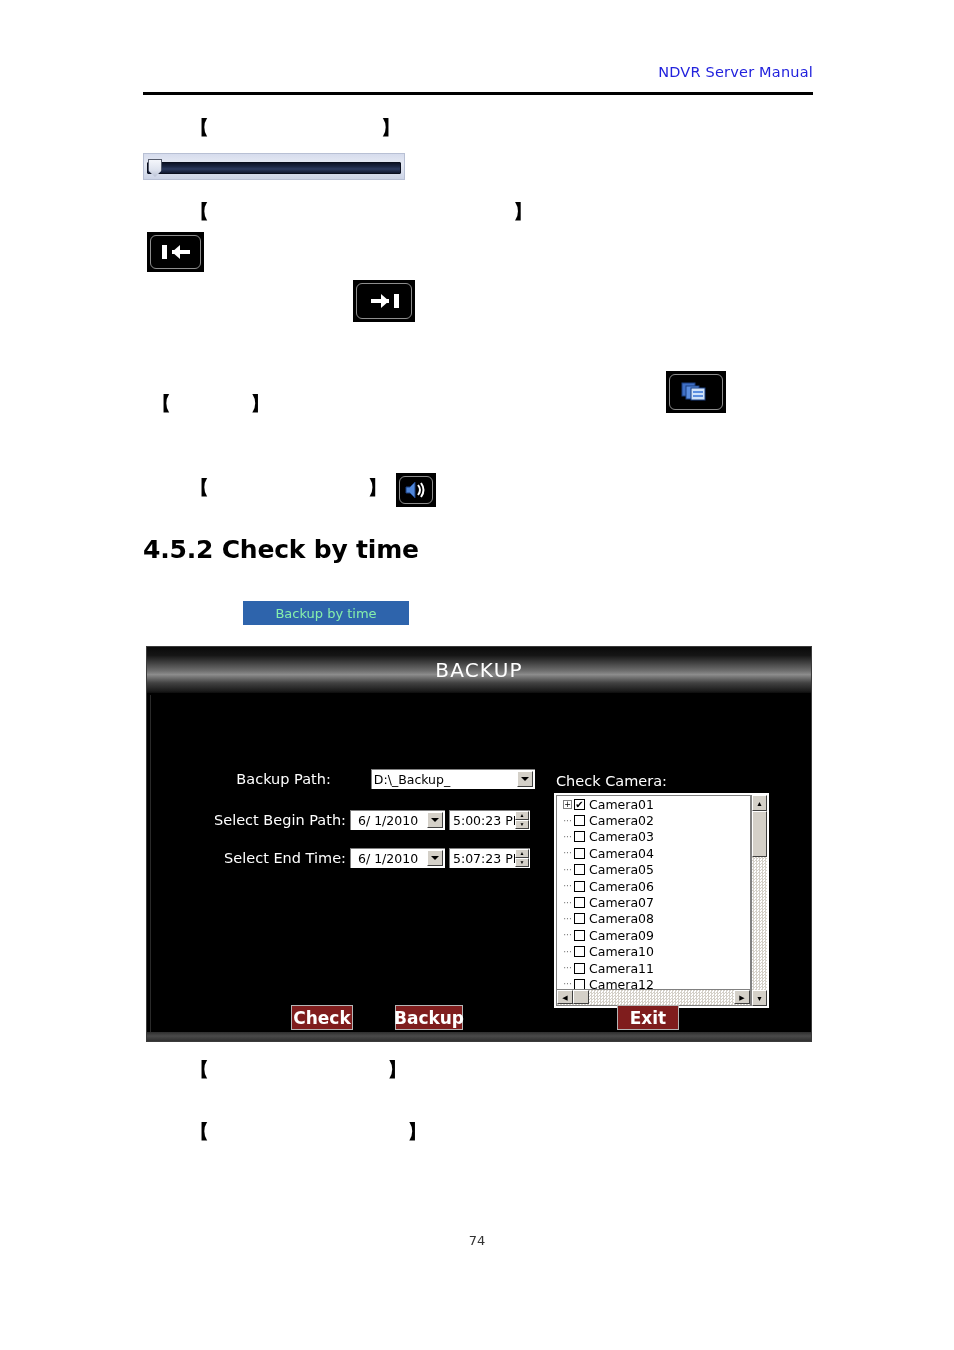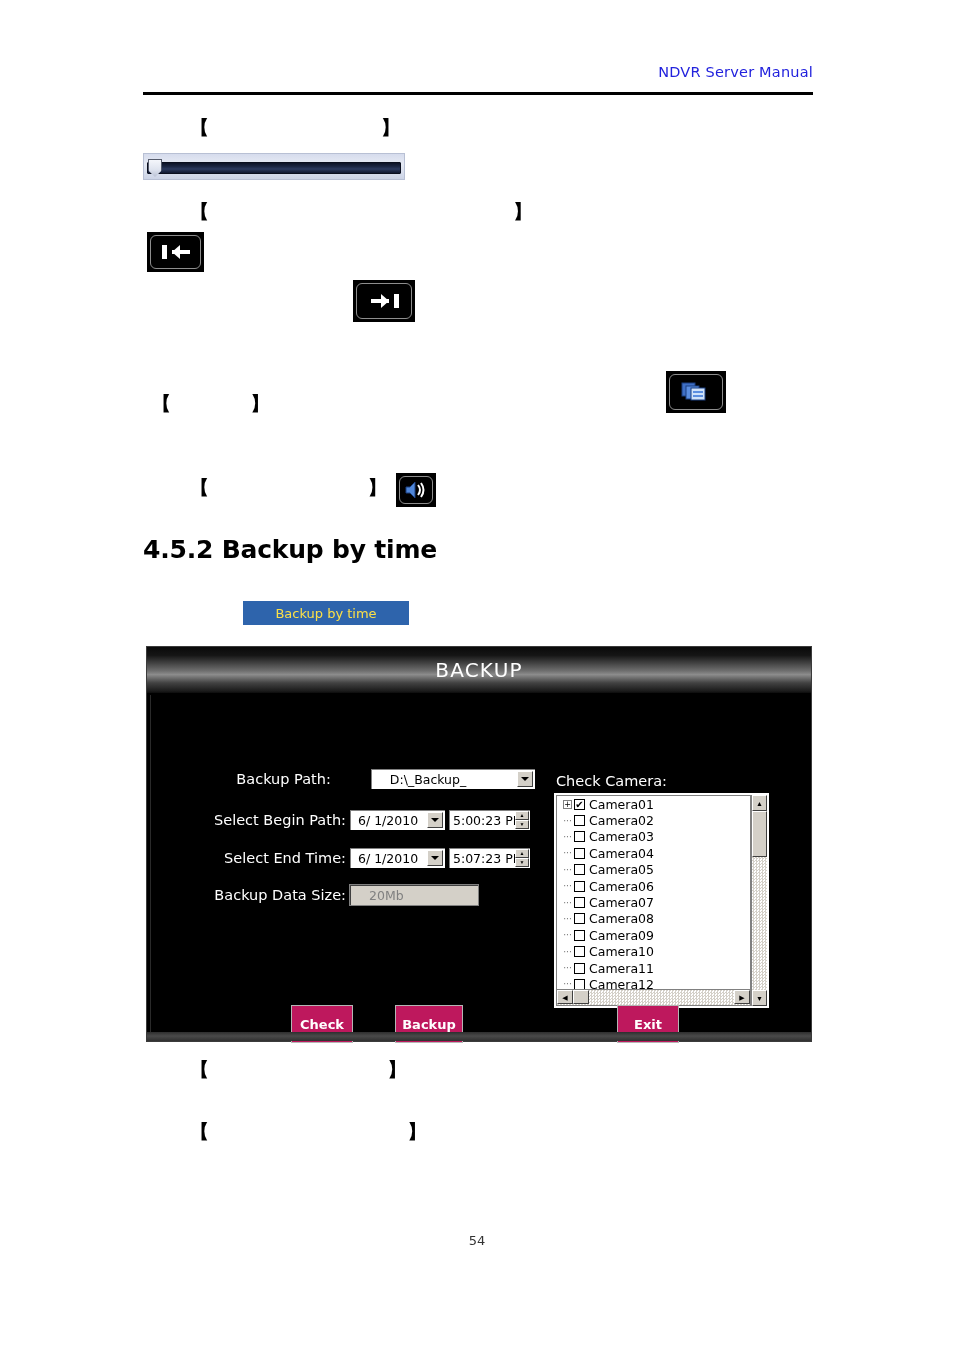--- a/index.html
+++ b/index.html
@@ -119,21 +119,21 @@
   }
 
   
   .blue-tab {
     position: absolute;
     left: 243px;
     top: 601px;
     width: 166px;
     height: 24px;
     background: #2e64ac;
-    color: #fde047;
+    color: #86efac;
     font-size: 13px;
     font-family: "DejaVu Sans", sans-serif;
     display: flex;
     align-items: center;
     justify-content: center;
     box-sizing: border-box;
   }
 
   
   .dialog {
@@ -207,21 +207,21 @@
     box-sizing: border-box;
     height: 22px;
     display: flex;
     align-items: center;
     position: relative;
   }
   .w-field .txt {
     font-family: "DejaVu Sans", sans-serif;
     font-size: 12.5px;
     color: #000;
-    padding-left: 19px;
+    padding-left: 3px;
     white-space: nowrap;
   }
   .w-field.disabled {
     background: #d4d0c8;
     border: 1px solid #808080;
     box-shadow: inset 1px 1px 0 #404040;
   }
   .w-field.disabled .txt { color: #808080; }
 
   .combo-arrow {
@@ -398,27 +398,27 @@
     border-left: 1px solid #ffffff;
     border-right: 1px solid #404040;
     border-bottom: 1px solid #404040;
     box-sizing: border-box;
   }
   .hscroll .right-btn { margin-left: auto; }
 
   
   .dlg-btn {
     position: absolute;
-    height: 38px;
-    background: #be185d;
+    height: 25px;
+    background: #7f1d1d;
     border: 1px solid #b5b5b5;
     color: #ffffff;
     font-family: "DejaVu Sans", sans-serif;
     font-weight: bold;
-    font-size: 13px;
+    font-size: 17px;
     display: flex;
     align-items: center;
     justify-content: center;
     box-sizing: border-box;
   }
 
   
   .page-number {
     position: absolute;
     left: 0;
@@ -486,21 +486,21 @@
 <div class="icon-btn" style="left:396px; top:473px; width:40px; height:34px;">
   <div class="inner">
     <svg width="24" height="20" viewBox="0 0 24 20">
       <polygon points="2,7 6,7 11,2 11,18 6,13 2,13" fill="#4f86d8" stroke="#1b3f80"></polygon>
       <path d="M14 5 Q18 10 14 15" stroke="#ffffff" stroke-width="2" fill="none"></path>
       <path d="M17 3 Q22 10 17 17" stroke="#ffffff" stroke-width="2" fill="none"></path>
     </svg>
   </div>
 </div>
 
-<div class="section-heading">4.5.2 Backup by time</div>
+<div class="section-heading">4.5.2 Check by time</div>
 
 <div class="blue-tab">Backup by time</div>
 
 <div class="dialog">
 
   <div class="dialog-titlebar">
     <div class="dialog-title">BACKUP</div>
   </div>
 
   <div class="dialog-body">
@@ -536,26 +536,20 @@
       </div>
       <div class="w-field" style="width:83px; margin-left:2px;">
         <span class="txt" style="padding-left:4px;">5:07:23 PM</span>
         <span class="spin">
           <div>▲</div>
           <div>▼</div>
         </span>
       </div>
     </div>
 
-    <div class="form-row" style="left:0px; top:188px; width:385px;">
-      <div class="form-label" style="width:195px;">Backup Data Size:</div>
-      <div class="w-field disabled" style="width:130px;">
-        <span class="txt">20Mb</span>
-      </div>
-    </div>
 
     <div class="camera-label">Check Camera:</div>
 
     <div class="camera-box">
       <div class="camera-list-inner" id="camera-list">
 
         <div class="camera-item">
             <span class="tree-dash">
               <span class="tree-plus">+</span>
             </span>
@@ -636,13 +630,13 @@
     <div class="dlg-btn" style="left:466px; top:310px; width:62px;">Exit</div>
 
   </div>
 
   <div class="dialog-footerbar"></div>
 </div>
 
 <div class="bracket-line" style="left:190px; top:1060px;">【                           】</div>
 <div class="bracket-line" style="left:190px; top:1122px;">【                              】</div>
 
-<div class="page-number">54</div>
+<div class="page-number">74</div>
 
 </body></html>

